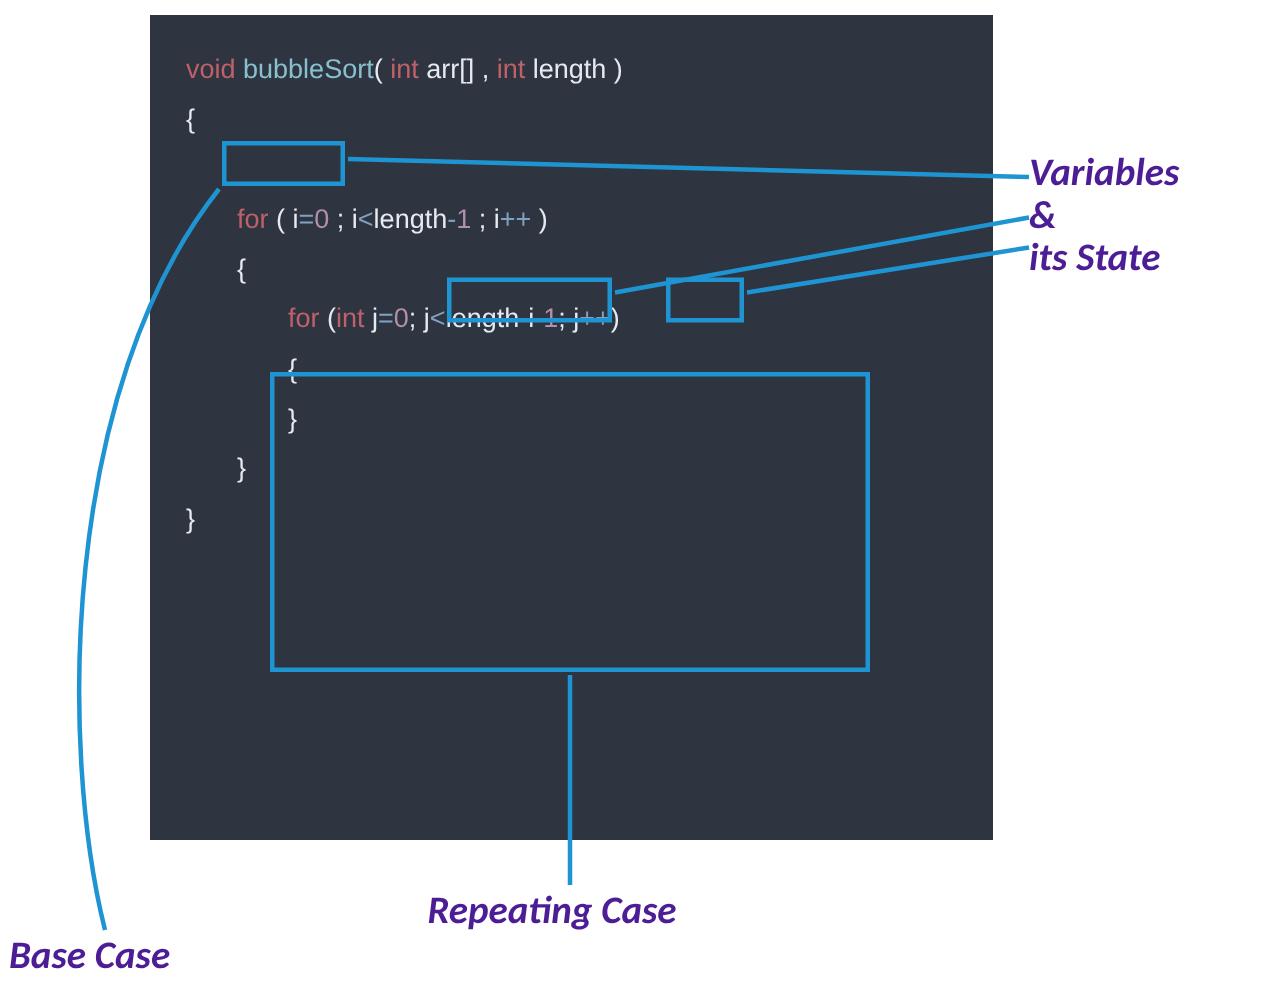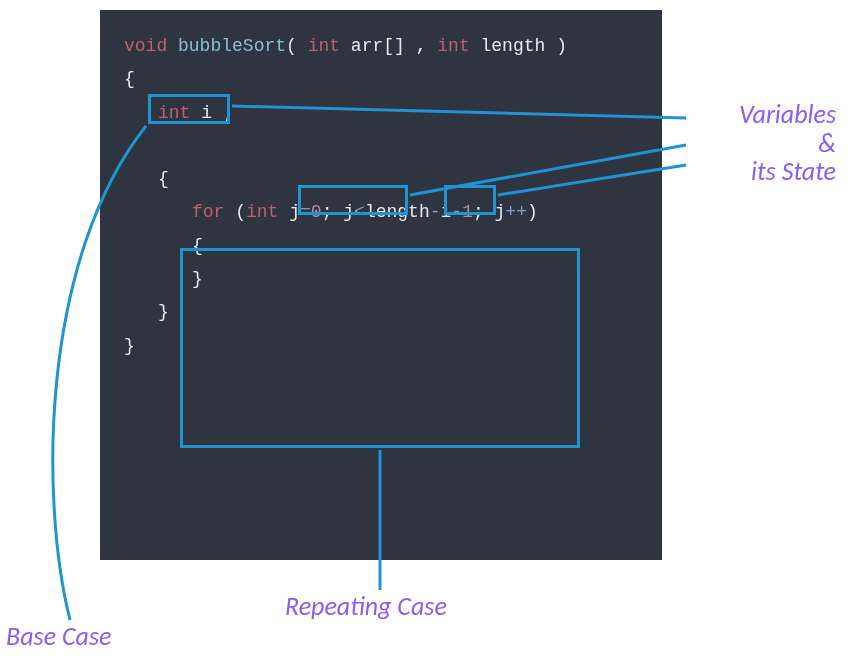--- a/index.html
+++ b/index.html
@@ -12,64 +12,64 @@
     position: relative;
   }
   .code-block {
     position: absolute;
     left: 100px;
     top: 10px;
     width: 562px;
     height: 550px;
     background: #2e3440;
     padding: 20px 24px;
-    font-family: Liberation Mono, monospace;
+    font-family: Liberation Sans, sans-serif;
     font-size: 18px;
     line-height: 1.85;
     color: #e5e9f0;
   }
   .kw-void, .kw-int, .kw-for, .kw-if { color: #bf616a; }
   .fn-name { color: #88c0d0; }
   .op-dim { color: #81a1c1; }
   .num { color: #b48ead; }
   .line { white-space: pre; }
   .indent1 { padding-left: 34px; }
   .indent2 { padding-left: 68px; }
   .indent3 { padding-left: 102px; }
   .indent4 { padding-left: 136px; }
 
   .annotation-label {
     position: absolute;
-    color: #8b5cf6;
-    font-weight: normal;
+    color: #4c1d95;
+    font-weight: bold;
     font-style: italic;
     font-size: 26px;
     line-height: 1.1;
-    text-align: right;
+    text-align: left;
   }
   .box {
     position: absolute;
     border: 3px solid #1f94d2;
     pointer-events: none;
   }
   svg.overlay {
     position: absolute;
     left: 0; top: 0;
     width: 848px; height: 660px;
     pointer-events: none;
   }
 </style>
 </head>
 <body>
 
 <div class="code-block">
   <div class="line"><span class="kw-void">void</span><span class="fn-name"> bubbleSort</span><span>( </span><span class="kw-int">int</span><span> arr[] </span><span>,</span><span> </span><span class="kw-int">int</span><span> length </span><span>)</span></div>
   <div class="line"><span>{</span></div>
-  <div class="line indent1"><span class="kw-int">int</span><span> i </span><span>;</span></div>
   <div class="line">&nbsp;</div>
+  <div class="line indent1"><span class="kw-for">for</span><span> ( i</span><span class="op-dim">=</span><span class="num">0</span><span> ; </span><span>i</span><span class="op-dim">&lt;</span><span>length</span><span class="op-dim">-</span><span class="num">1</span><span> ; </span><span>i</span><span class="op-dim">++</span><span> )</span></div>
   <div class="line indent1"><span>{</span></div>
   <div class="line indent2"><span class="kw-for">for</span><span> (</span><span class="kw-int">int</span><span> j</span><span class="op-dim">=</span><span class="num">0</span><span>; j</span><span class="op-dim">&lt;</span><span>length</span><span class="op-dim">-</span><span>i</span><span class="op-dim">-</span><span class="num">1</span><span>; j</span><span class="op-dim">++</span><span>)</span></div>
   <div class="line indent2"><span>{</span></div>
   <div class="line indent2"><span>}</span></div>
   <div class="line indent1"><span>}</span></div>
   <div class="line"><span>}</span></div>
 </div>
 
 <div class="box" style="left:148px; top:94px; width:82px; height:30px;"></div>
 <div class="box" style="left:298px; top:185px; width:110px; height:30px;"></div>

